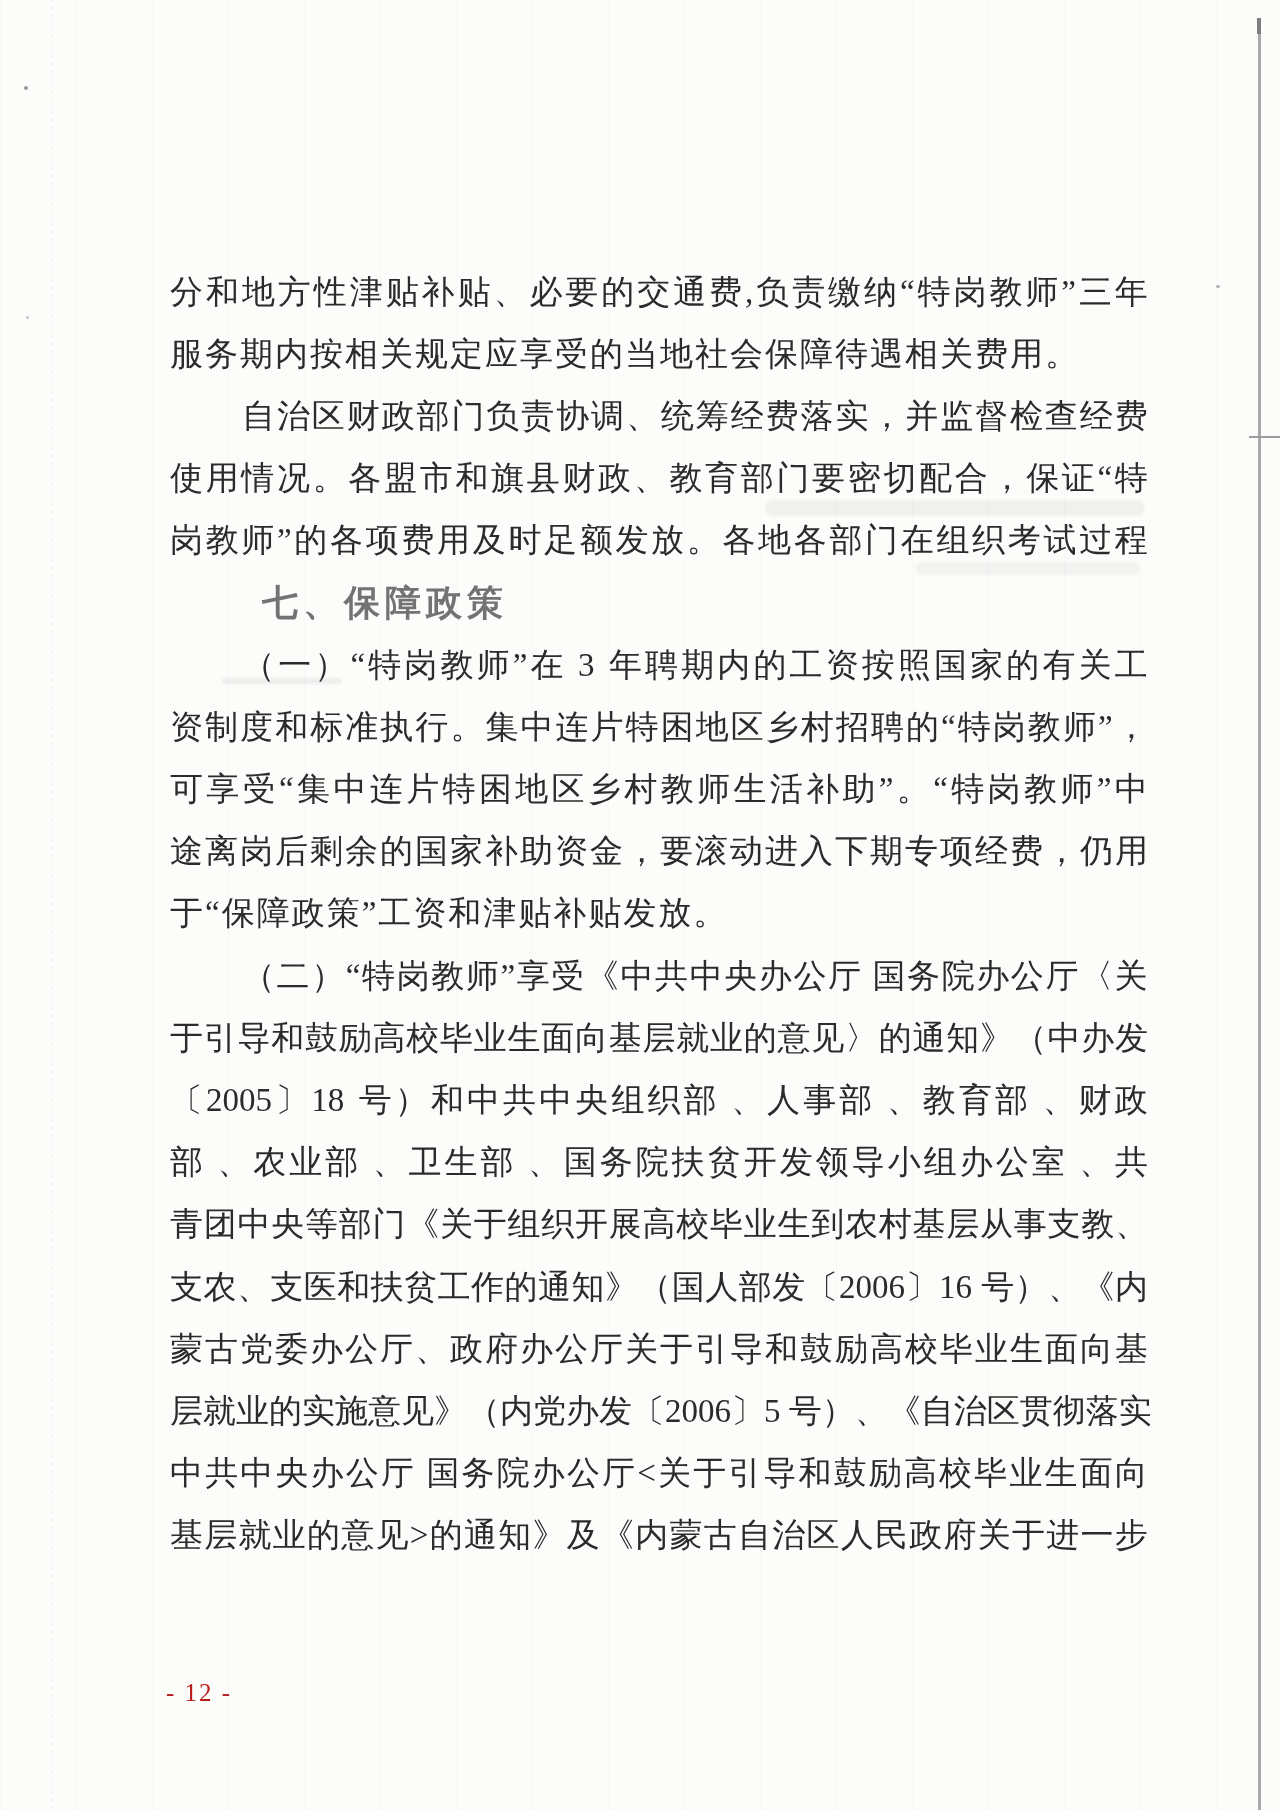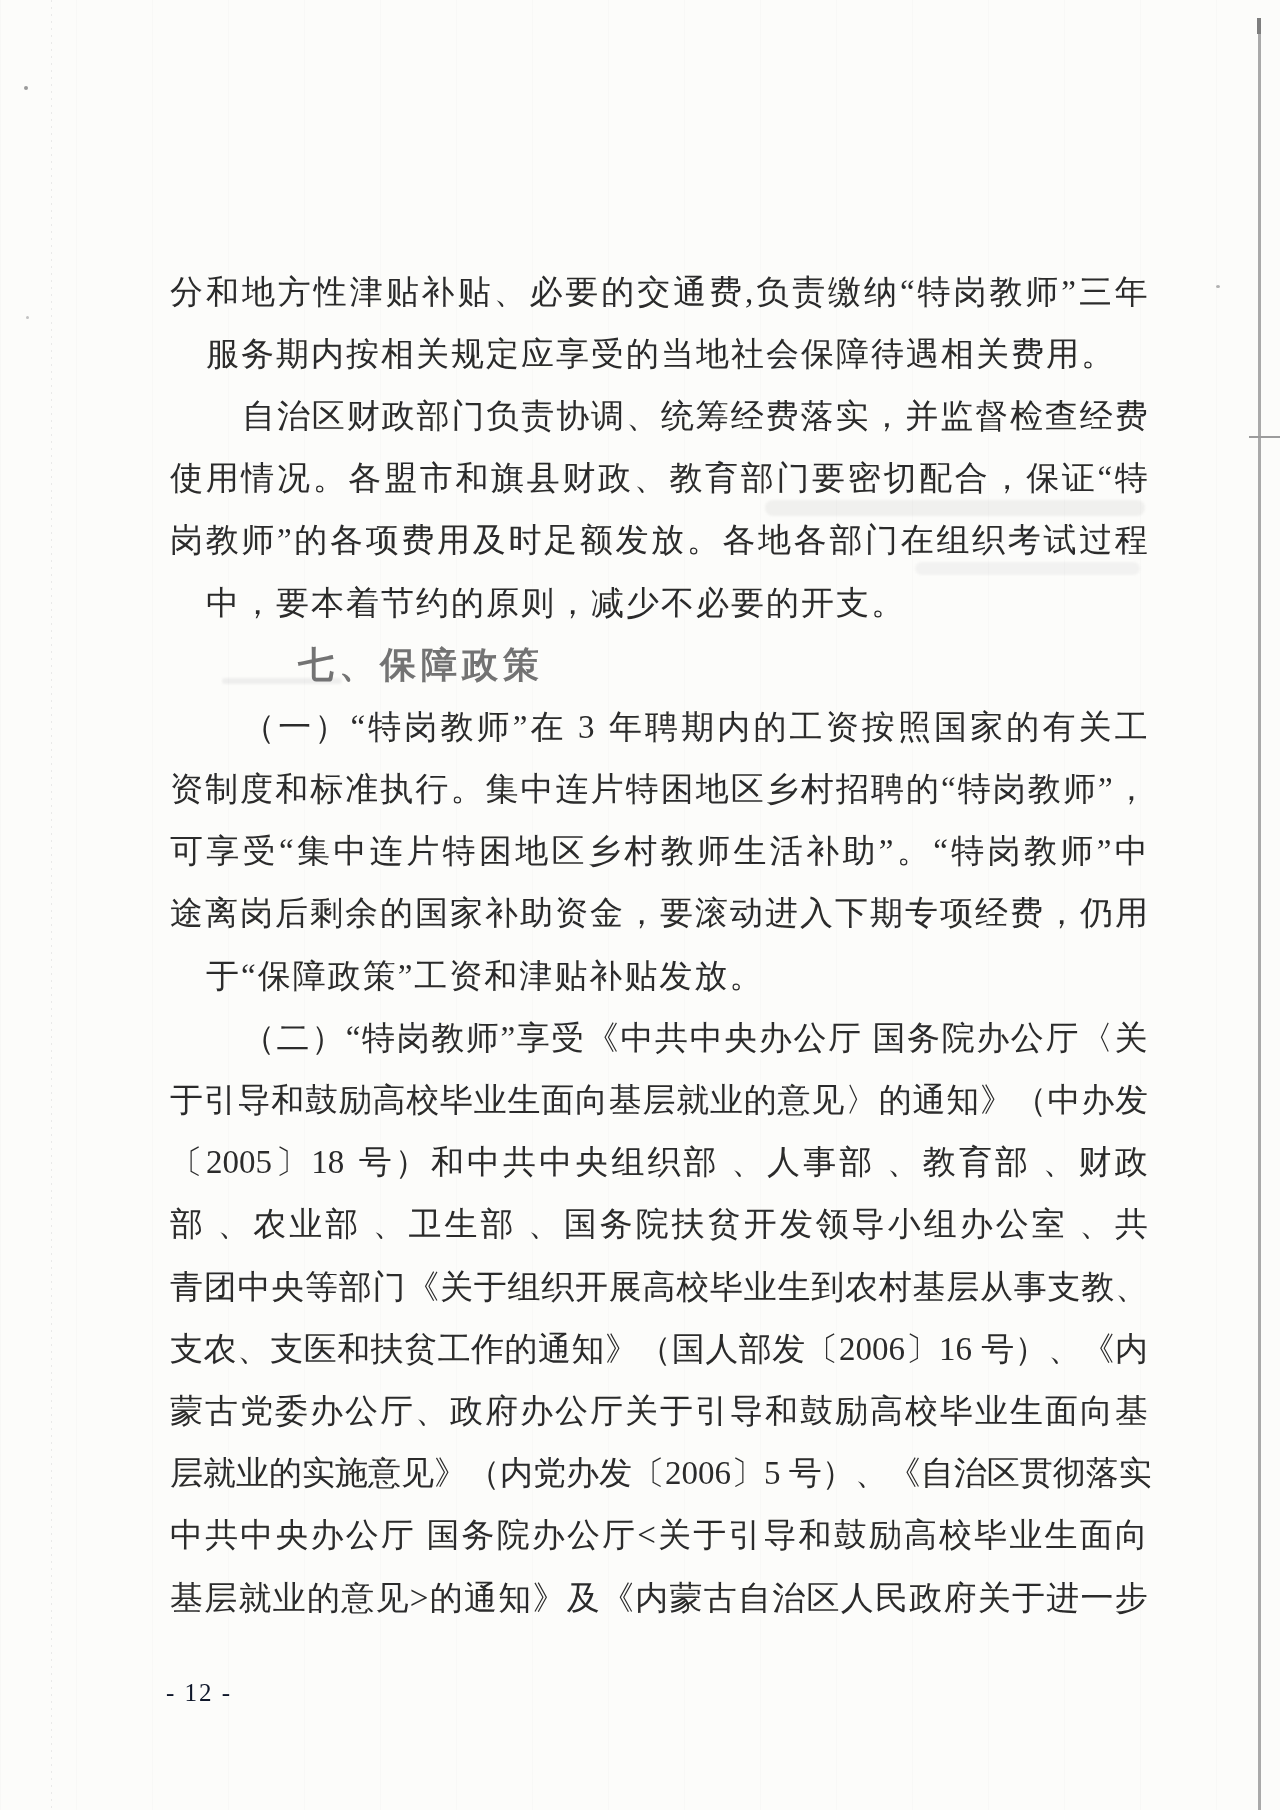--- a/index.html
+++ b/index.html
@@ -33,39 +33,38 @@
     justify-content:space-between;
     font-size:33px;
     color:#2b2b2b;
     white-space:pre;
   }
   .line span{white-space:pre;display:block;}
   .line.plain{
     justify-content:flex-start;
     gap:2px;
     letter-spacing:2px;
-    margin-left:36px;
   }
   .line.indent{padding-left:72px;}
   .line.heading{
     justify-content:flex-start;
     font-family:"Liberation Sans","DejaVu Sans",sans-serif;
     font-weight:700;
     font-size:36px;
     letter-spacing:5px;
     color:#737373;
     padding-left:92px;
   }
   .page-number{
     position:absolute;
     left:166px;
     top:1679px;
     font-size:25px;
     letter-spacing:2px;
-    color:#0f172a;
+    color:#b91c1c;
   }
   
   .scan-vline{
     position:absolute;
     left:1258px;top:18px;
     width:3px;height:1792px;
     background:#a9a9a9;
   }
   .scan-vline-cap{
     position:absolute;
@@ -101,21 +100,20 @@
 <div class="page">
 
   <div class="scan-dotted-col"></div>
 
   <div class="text-block">
       <div class="line"><span>分</span><span>和</span><span>地</span><span>方</span><span>性</span><span>津</span><span>贴</span><span>补</span><span>贴</span><span>、</span><span>必</span><span>要</span><span>的</span><span>交</span><span>通</span><span>费</span><span>,</span><span>负</span><span>责</span><span>缴</span><span>纳</span><span>“</span><span>特</span><span>岗</span><span>教</span><span>师</span><span>”</span><span>三</span><span>年</span></div>
       <div class="line plain">服务期内按相关规定应享受的当地社会保障待遇相关费用。</div>
       <div class="line indent"><span>自</span><span>治</span><span>区</span><span>财</span><span>政</span><span>部</span><span>门</span><span>负</span><span>责</span><span>协</span><span>调</span><span>、</span><span>统</span><span>筹</span><span>经</span><span>费</span><span>落</span><span>实</span><span>，</span><span>并</span><span>监</span><span>督</span><span>检</span><span>查</span><span>经</span><span>费</span></div>
       <div class="line"><span>使</span><span>用</span><span>情</span><span>况</span><span>。</span><span>各</span><span>盟</span><span>市</span><span>和</span><span>旗</span><span>县</span><span>财</span><span>政</span><span>、</span><span>教</span><span>育</span><span>部</span><span>门</span><span>要</span><span>密</span><span>切</span><span>配</span><span>合</span><span>，</span><span>保</span><span>证</span><span>“</span><span>特</span></div>
       <div class="line"><span>岗</span><span>教</span><span>师</span><span>”</span><span>的</span><span>各</span><span>项</span><span>费</span><span>用</span><span>及</span><span>时</span><span>足</span><span>额</span><span>发</span><span>放</span><span>。</span><span>各</span><span>地</span><span>各</span><span>部</span><span>门</span><span>在</span><span>组</span><span>织</span><span>考</span><span>试</span><span>过</span><span>程</span></div>
-      <div class="line plain">中，要本着节约的原则，减少不必要的开支。</div>
       <div class="line heading plain">七、保障政策</div>
       <div class="line indent"><span>（</span><span>一</span><span>）</span><span>“</span><span>特</span><span>岗</span><span>教</span><span>师</span><span>”</span><span>在</span><span> </span><span>3</span><span> </span><span>年</span><span>聘</span><span>期</span><span>内</span><span>的</span><span>工</span><span>资</span><span>按</span><span>照</span><span>国</span><span>家</span><span>的</span><span>有</span><span>关</span><span>工</span></div>
       <div class="line"><span>资</span><span>制</span><span>度</span><span>和</span><span>标</span><span>准</span><span>执</span><span>行</span><span>。</span><span>集</span><span>中</span><span>连</span><span>片</span><span>特</span><span>困</span><span>地</span><span>区</span><span>乡</span><span>村</span><span>招</span><span>聘</span><span>的</span><span>“</span><span>特</span><span>岗</span><span>教</span><span>师</span><span>”</span><span>，</span></div>
       <div class="line"><span>可</span><span>享</span><span>受</span><span>“</span><span>集</span><span>中</span><span>连</span><span>片</span><span>特</span><span>困</span><span>地</span><span>区</span><span>乡</span><span>村</span><span>教</span><span>师</span><span>生</span><span>活</span><span>补</span><span>助</span><span>”</span><span>。</span><span>“</span><span>特</span><span>岗</span><span>教</span><span>师</span><span>”</span><span>中</span></div>
       <div class="line"><span>途</span><span>离</span><span>岗</span><span>后</span><span>剩</span><span>余</span><span>的</span><span>国</span><span>家</span><span>补</span><span>助</span><span>资</span><span>金</span><span>，</span><span>要</span><span>滚</span><span>动</span><span>进</span><span>入</span><span>下</span><span>期</span><span>专</span><span>项</span><span>经</span><span>费</span><span>，</span><span>仍</span><span>用</span></div>
       <div class="line plain">于“保障政策”工资和津贴补贴发放。</div>
       <div class="line indent"><span>（</span><span>二</span><span>）</span><span>“</span><span>特</span><span>岗</span><span>教</span><span>师</span><span>”</span><span>享</span><span>受</span><span>《</span><span>中</span><span>共</span><span>中</span><span>央</span><span>办</span><span>公</span><span>厅</span><span> </span><span>国</span><span>务</span><span>院</span><span>办</span><span>公</span><span>厅</span><span>〈</span><span>关</span></div>
       <div class="line"><span>于</span><span>引</span><span>导</span><span>和</span><span>鼓</span><span>励</span><span>高</span><span>校</span><span>毕</span><span>业</span><span>生</span><span>面</span><span>向</span><span>基</span><span>层</span><span>就</span><span>业</span><span>的</span><span>意</span><span>见</span><span>〉</span><span>的</span><span>通</span><span>知</span><span>》</span><span>（</span><span>中</span><span>办</span><span>发</span></div>
       <div class="line"><span>〔</span><span>2005</span><span>〕</span><span>18</span><span> </span><span>号</span><span>）</span><span>和</span><span>中</span><span>共</span><span>中</span><span>央</span><span>组</span><span>织</span><span>部</span><span> </span><span>、</span><span>人</span><span>事</span><span>部</span><span> </span><span>、</span><span>教</span><span>育</span><span>部</span><span> </span><span>、</span><span>财</span><span>政</span></div>
       <div class="line"><span>部</span><span> </span><span>、</span><span>农</span><span>业</span><span>部</span><span> </span><span>、</span><span>卫</span><span>生</span><span>部</span><span> </span><span>、</span><span>国</span><span>务</span><span>院</span><span>扶</span><span>贫</span><span>开</span><span>发</span><span>领</span><span>导</span><span>小</span><span>组</span><span>办</span><span>公</span><span>室</span><span> </span><span>、</span><span>共</span></div>

